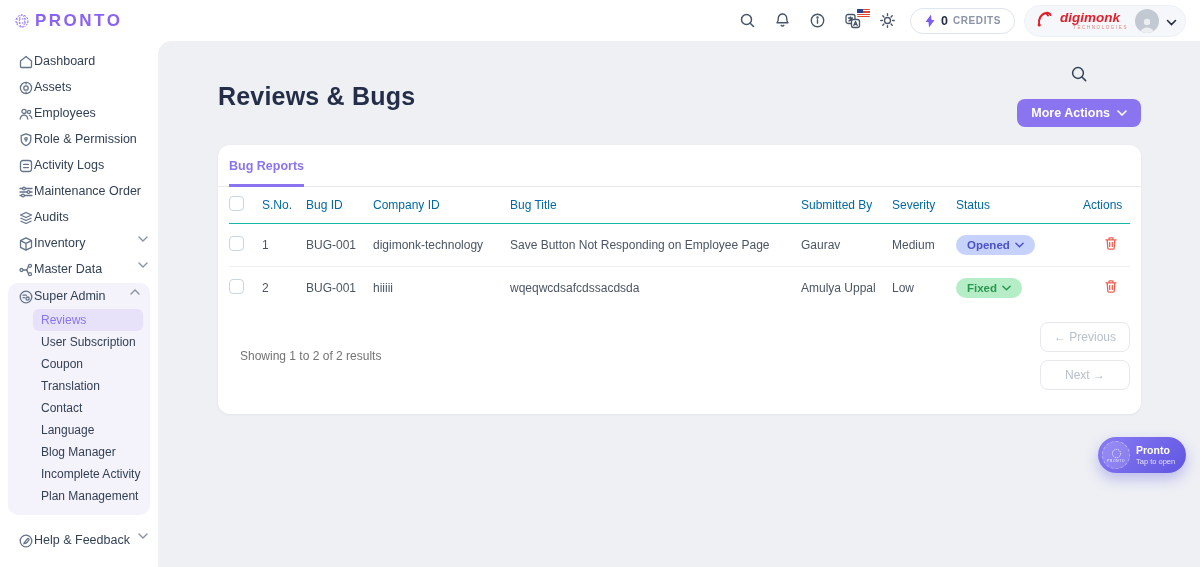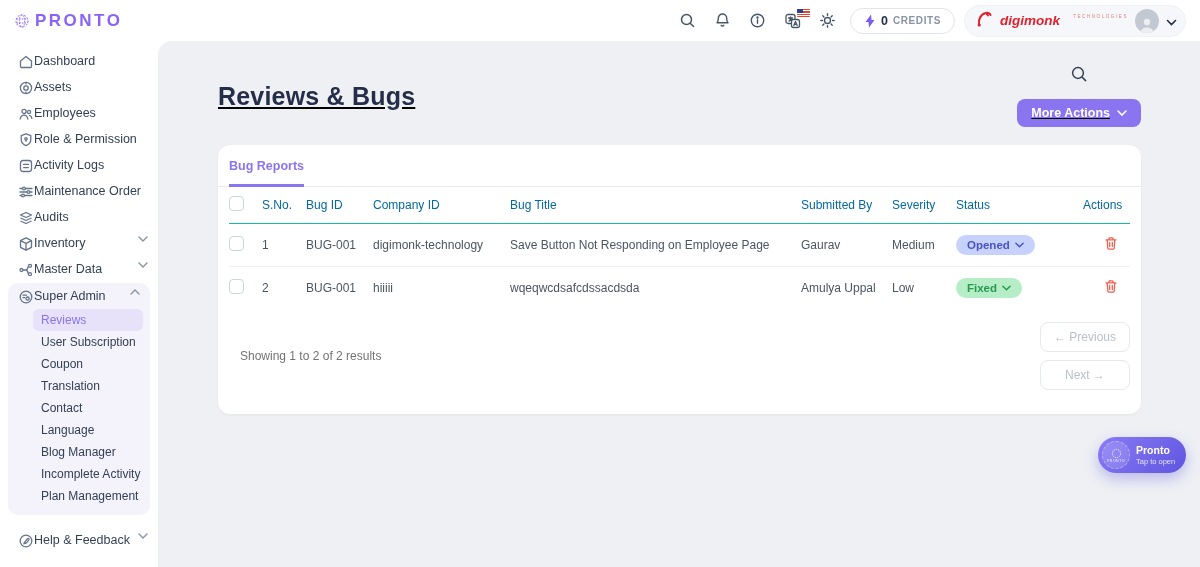--- a/index.html
+++ b/index.html
@@ -17,21 +17,21 @@
     color:#475569; cursor:pointer; position:relative; }
   .flag { position:absolute; top:1px; right:-4px; width:13px; height:8px; border-radius:1px;
     background:repeating-linear-gradient(#e0452f 0 1.2px,#fff 1.2px 2.4px); overflow:hidden; }
   .flag::before { content:""; position:absolute; left:0; top:0; width:6px; height:4.5px; background:#2b3f91; }
   .credits-pill { display:flex; align-items:center; gap:5px; border:1px solid #dfe5ee;
     border-radius:16px; padding:5px 13px; background:#fff; cursor:pointer; }
   .credits-count { font-size:12.5px; font-weight:700; color:#242e49; }
   .credits-label { font-size:10px; font-weight:700; letter-spacing:.6px; color:#8a94a6; }
   .account-pill { display:flex; align-items:center; gap:7px; background:#f5f7fa;
     border:1px solid #eef1f6; border-radius:18px; padding:3px 8px 3px 12px; cursor:pointer; }
-  .dm-logo { display:flex; flex-direction:row; line-height:1; }
+  .dm-logo { display:flex; flex-direction:column; line-height:1; }
   .dm-row { display:flex; align-items:center; gap:2px; }
   .dm-name { font-size:13.5px; font-weight:800; color:#e01f2d; font-style:italic; }
   .dm-tag { font-size:4.5px; letter-spacing:1.6px; color:#e0837b; margin-left:13px; margin-top:1px; }
   .avatar { width:24px; height:24px; border-radius:50%; background:#c3c9d2; display:flex;
     align-items:flex-end; justify-content:center; overflow:hidden; }
   .avatar svg { display:block; }
 
   
   .shell { display:flex; height:526px; }
   .sidebar { width:158px; background:#fff; padding-top:7px; flex:none;
@@ -43,21 +43,21 @@
   .side-icon { width:16px; height:16px; flex:none; display:flex; align-items:center; justify-content:center; }
   .sa-group { background:#f4f2fb; border-radius:10px; margin:1px 8px 6px 8px; padding-bottom:8px; }
   .sa-group .side-item { padding-left:10px; }
   .sa-child { display:block; margin:0 7px 0 25px; padding:4px 8px; border-radius:6px;
     font-size:12px; color:#334155; cursor:pointer; white-space:nowrap; }
   .sa-child.active { background:#e7e1fa; color:#8b74f0; font-weight:500; }
   .side-footer { margin-top:6px; }
 
   
   .main { flex:1; background:#eef0f4; border-top-left-radius:14px; padding:24px 59px 0 60px; }
-  .page-head { display:flex; align-items:center; justify-content:space-between;text-decoration:underline; }
+  .page-head { display:flex; align-items:center; justify-content:space-between; }
   .page-title { font-size:25px; font-weight:800; color:#242e49; letter-spacing:.2px; }
   .head-right { display:flex; align-items:center; gap:16px;flex-direction:column; }
   .head-search { color:#334155; cursor:pointer; display:flex; }
   .btn-primary { display:flex; align-items:center; gap:7px; background:#8b74f0; color:#fff;
     border:none; border-radius:8px; padding:7px 14px; font-size:12.5px; font-weight:600;
     font-family:inherit; cursor:pointer; }
 
   
   .card { margin-top:18px; background:#fff; border-radius:12px;
     box-shadow:0 1px 3px rgba(16,24,40,.05); padding:0 0 18px 0; }

